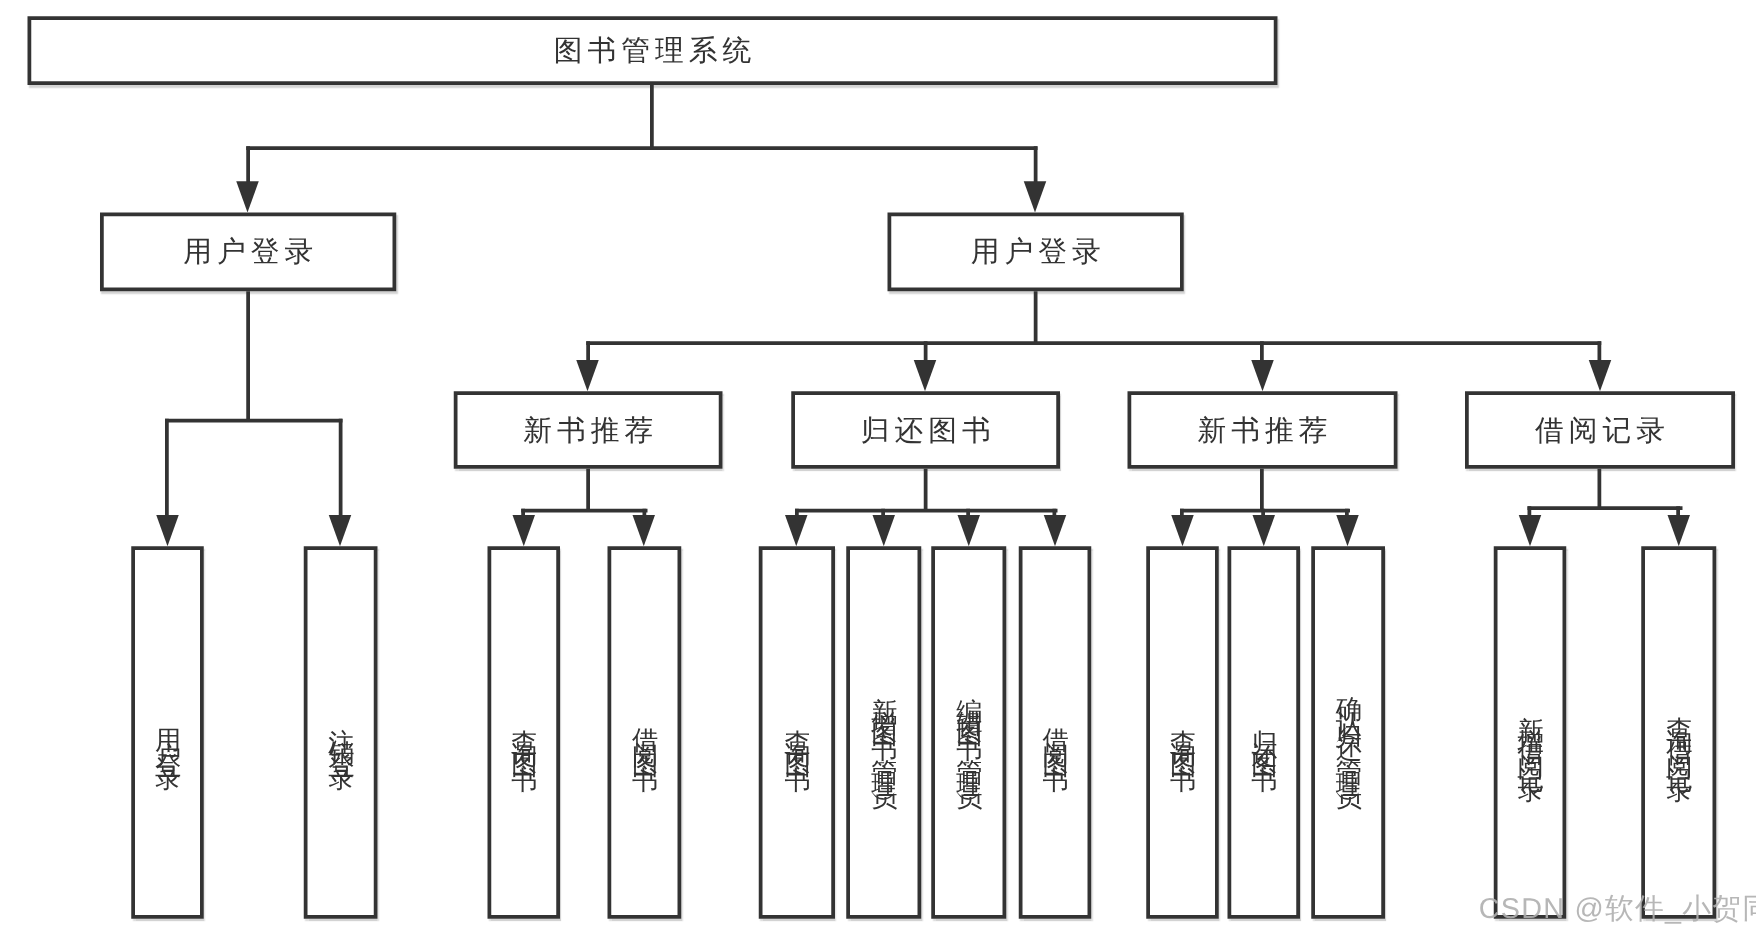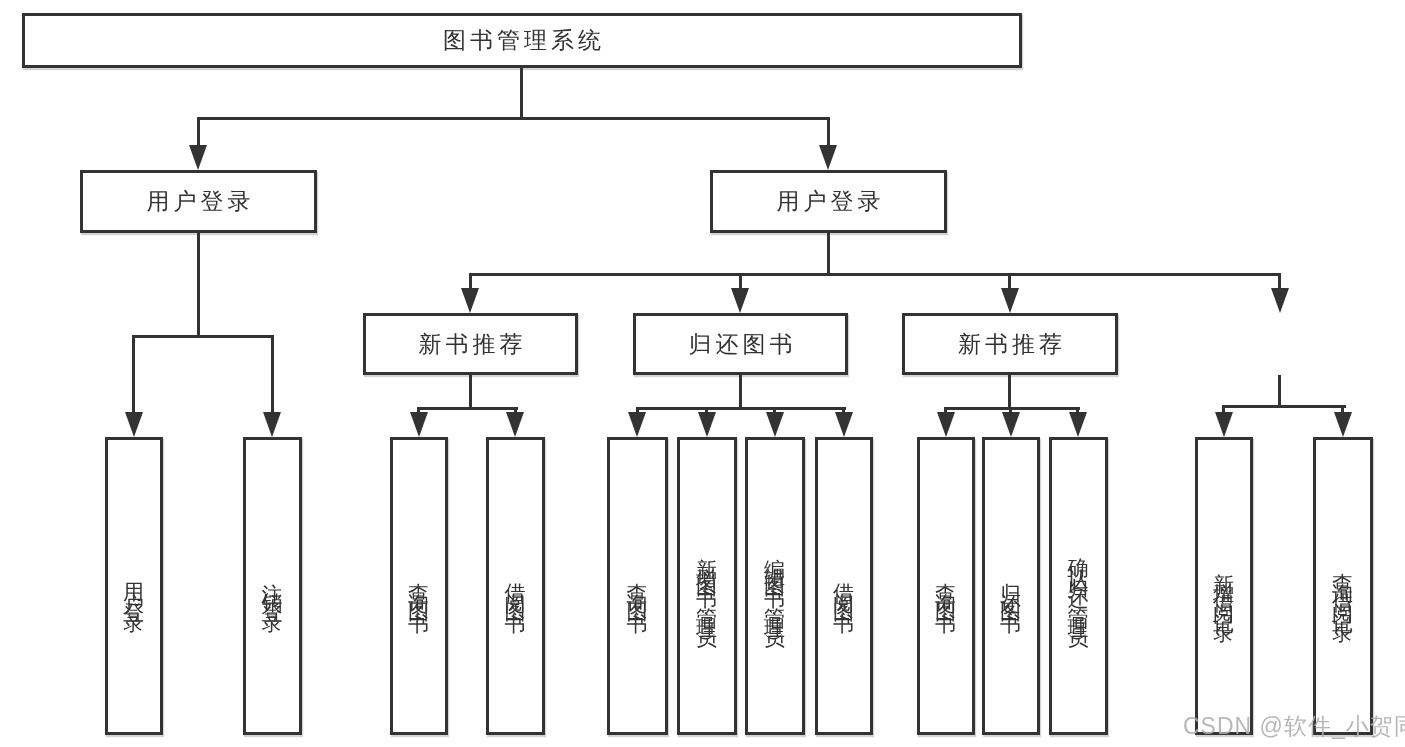--- a/index.html
+++ b/index.html
@@ -66,20 +66,21 @@
   <div class="vl" style="left:1008px;top:273px;height:18px"></div>
   <div class="vl" style="left:1278px;top:273px;height:18px"></div>
   <div class="ar" style="left:461px;top:288px"></div>
   <div class="ar" style="left:731px;top:288px"></div>
   <div class="ar" style="left:1001px;top:288px"></div>
   <div class="ar" style="left:1271px;top:288px"></div>
 
   <div class="box h" style="left:363px;top:313px;width:215px;height:62px">新书推荐</div>
   <div class="box h" style="left:633px;top:313px;width:215px;height:62px">归还图书</div>
   <div class="box h" style="left:902px;top:313px;width:216px;height:62px">新书推荐</div>
+  <div class="box h" style="left:1172px;top:313px;width:216px;height:62px">借阅记录</div>
 
   <div class="vl" style="left:469px;top:375px;height:34px"></div>
   <div class="hl" style="left:417px;top:407px;width:101px"></div>
   <div class="vl" style="left:417px;top:407px;height:9px"></div>
   <div class="vl" style="left:514px;top:407px;height:9px"></div>
   <div class="ar" style="left:410px;top:412px"></div>
   <div class="ar" style="left:506px;top:412px"></div>
 
   <div class="vl" style="left:739px;top:375px;height:34px"></div>
   <div class="hl" style="left:636px;top:407px;width:210px"></div>

